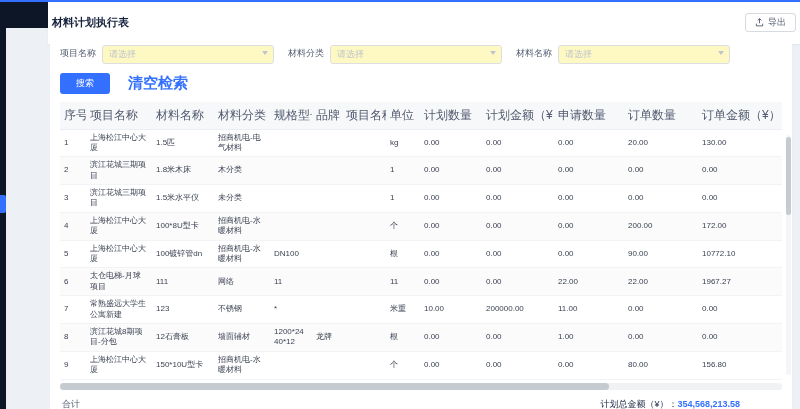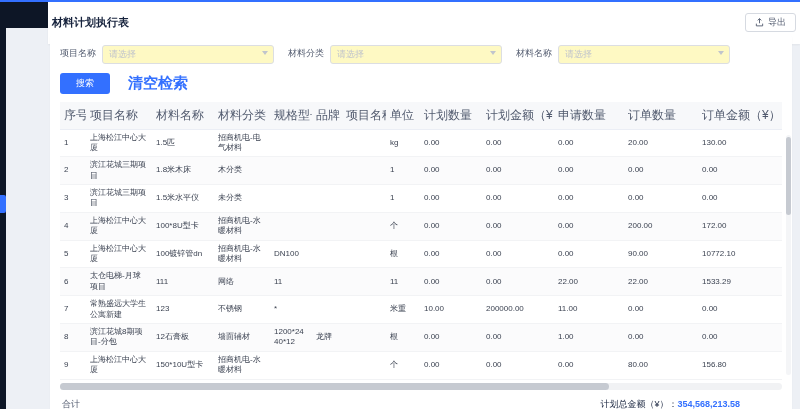--- a/index.html
+++ b/index.html
@@ -247,21 +247,21 @@
             <td>111</td>
             <td>网络</td>
             <td>11</td>
             <td></td>
             <td></td>
             <td>11</td>
             <td>0.00</td>
             <td>0.00</td>
             <td>22.00</td>
             <td>22.00</td>
-            <td>1533.29</td>
+            <td>1967.27</td>
           </tr>
           <tr>
             <td>7</td>
             <td>常熟盛远大学生公寓新建</td>
             <td>123</td>
             <td>不锈钢</td>
             <td>*</td>
             <td></td>
             <td></td>
             <td>米重</td>

